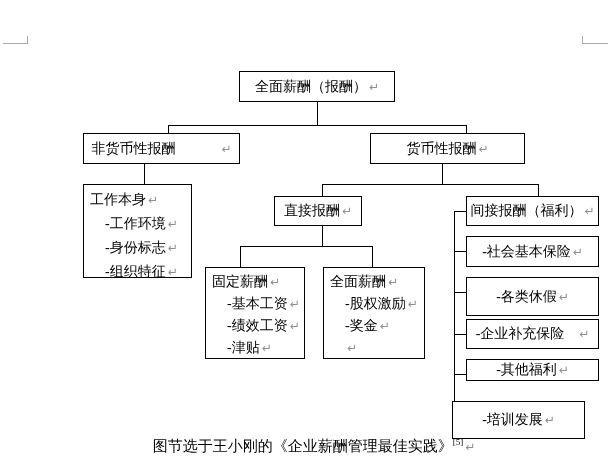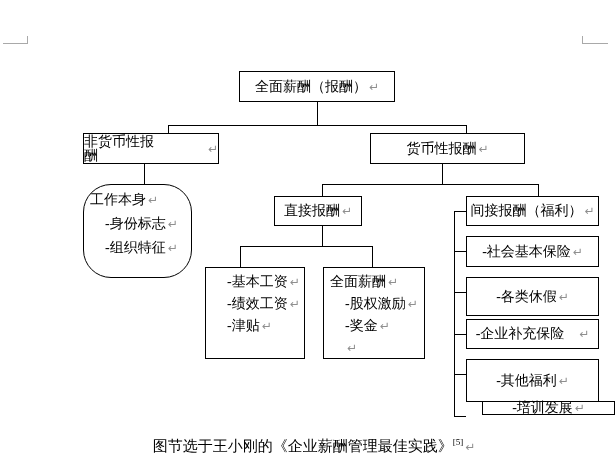--- a/index.html
+++ b/index.html
@@ -56,45 +56,47 @@
   <div class="ln" style="left:454px;top:256px;width:12px;height:1px;"></div>
   <div class="ln" style="left:454px;top:298px;width:12px;height:1px;"></div>
   <div class="ln" style="left:454px;top:338px;width:12px;height:1px;"></div>
   <div class="ln" style="left:454px;top:380px;width:12px;height:1px;"></div>
 
   <div class="box center" style="left:239px;top:35px;width:156px;height:31px;">
     <span>全面薪酬（报酬）</span>
       <span class="cr">↵</span>
   </div>
 
-  <div class="box center" style="left:83px;top:97px;width:136px;height:31px;gap:44px;">
+  <div class="box center" style="left:83px;top:97px;width:157px;height:31px;gap:44px;">
     <span>非货币性报酬</span>
       <span class="cr">↵</span>
   </div>
   <div class="box center" style="left:370px;top:97px;width:155px;height:31px;">
     <span>货币性报酬</span>
       <span class="cr">↵</span>
   </div>
 
-  <div class="box listbox wl" style="left:83px;top:148px;width:109px;height:94px;border-radius:28px;">
+  <div class="box listbox wl" style="left:83px;top:148px;width:109px;height:94px;">
     <div class="tline head"><span>工作本身</span><span class="cr">↵</span></div>
+    <div class="tline item"><span>-工作环境</span><span class="cr">↵</span></div>
     <div class="tline item"><span>-身份标志</span><span class="cr">↵</span></div>
     <div class="tline item"><span>-组织特征</span><span class="cr">↵</span></div>
   </div>
 
   <div class="box center" style="left:274px;top:160px;width:88px;height:30px;">
     <span>直接报酬</span>
       <span class="cr">↵</span>
   </div>
   <div class="box center" style="left:466px;top:160px;width:133px;height:30px;">
     <span>间接报酬（福利）</span>
       <span class="cr">↵</span>
   </div>
 
   <div class="box listbox" style="left:205px;top:231px;width:100px;height:92px;">
+    <div class="tline head"><span>固定薪酬</span><span class="cr">↵</span></div>
     <div class="tline item"><span>-基本工资</span><span class="cr">↵</span></div>
     <div class="tline item"><span>-绩效工资</span><span class="cr">↵</span></div>
     <div class="tline item"><span>-津贴</span><span class="cr">↵</span></div>
   </div>
   <div class="box listbox" style="left:323px;top:231px;width:102px;height:92px;">
     <div class="tline head"><span>全面薪酬</span><span class="cr">↵</span></div>
     <div class="tline item"><span>-股权激励</span><span class="cr">↵</span></div>
     <div class="tline item"><span>-奖金</span><span class="cr">↵</span></div>
     <div class="tline item"><span class="cr">↵</span></div>
   </div>
@@ -104,25 +106,25 @@
       <span class="cr">↵</span>
   </div>
   <div class="box center" style="left:466px;top:241px;width:133px;height:39px;">
     <span>-各类休假</span>
       <span class="cr">↵</span>
   </div>
   <div class="box center" style="left:466px;top:283px;width:133px;height:30px;gap:13px;">
     <span>-企业补充保险</span>
       <span class="cr">↵</span>
   </div>
-  <div class="box center" style="left:466px;top:323px;width:133px;height:43px;">
+  <div class="box center" style="left:466px;top:323px;width:133px;height:22px;">
     <span>-其他福利</span>
       <span class="cr">↵</span>
   </div>
-  <div class="box center" style="left:482px;top:365px;width:133px;height:14px;">
+  <div class="box center" style="left:452px;top:365px;width:133px;height:38px;">
     <span>-培训发展</span>
       <span class="cr">↵</span>
   </div>
 
   <div id="caption">
     <div><span>图节选于王小刚的《企业薪酬管理最佳实践》</span><sup>[5]</sup><span class="cr">↵</span></div>
   </div>
 
   <div id="end-mark">↵</div>
 

